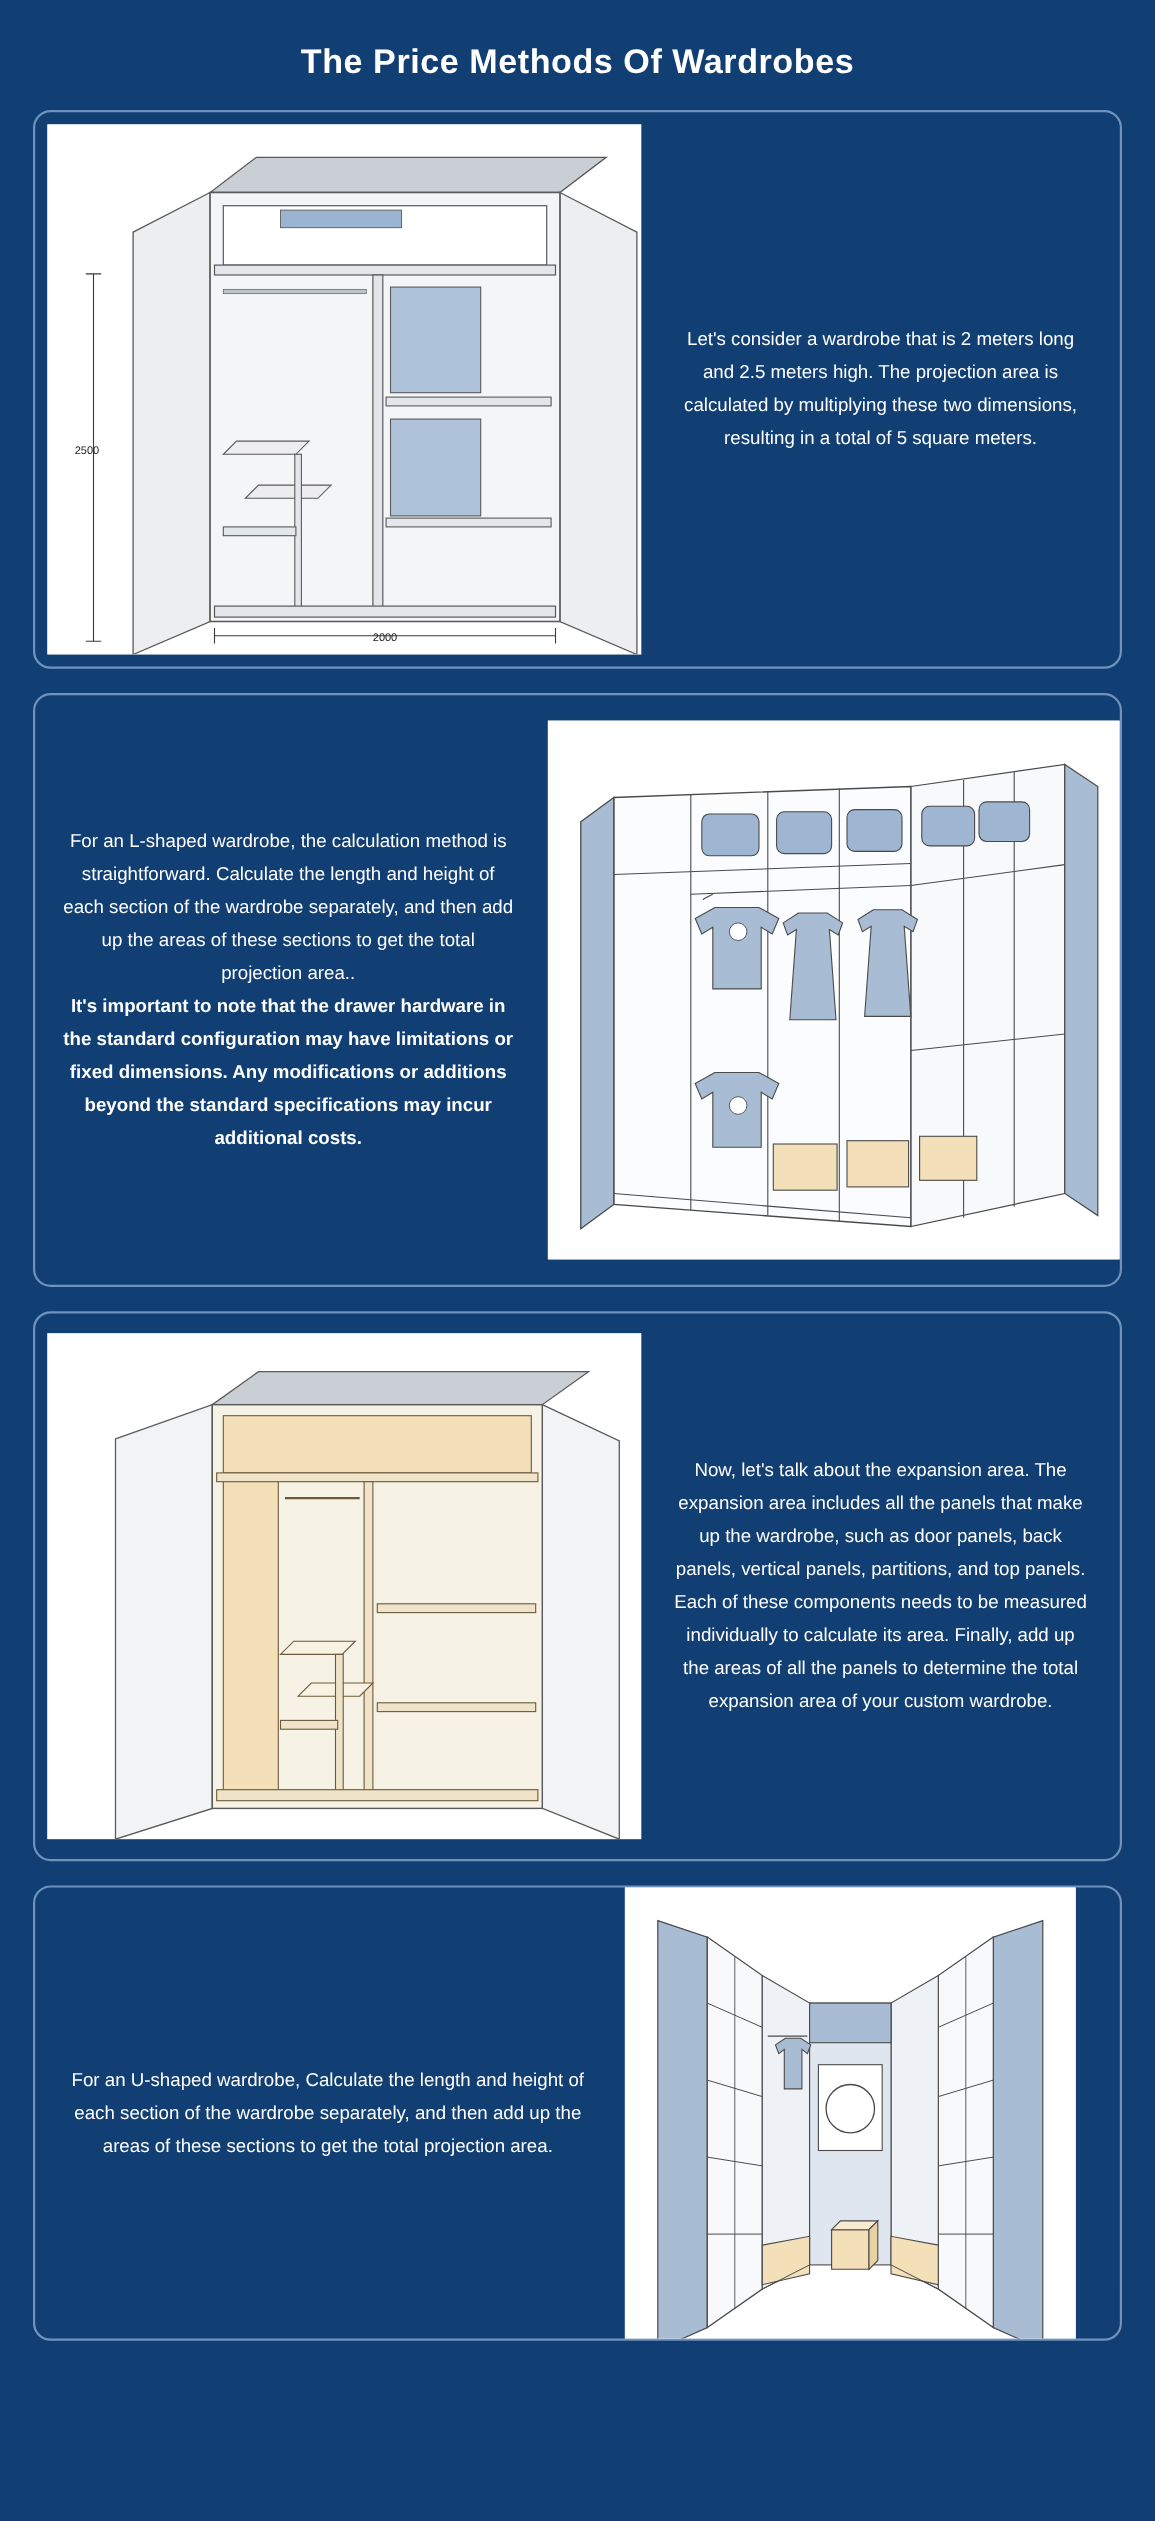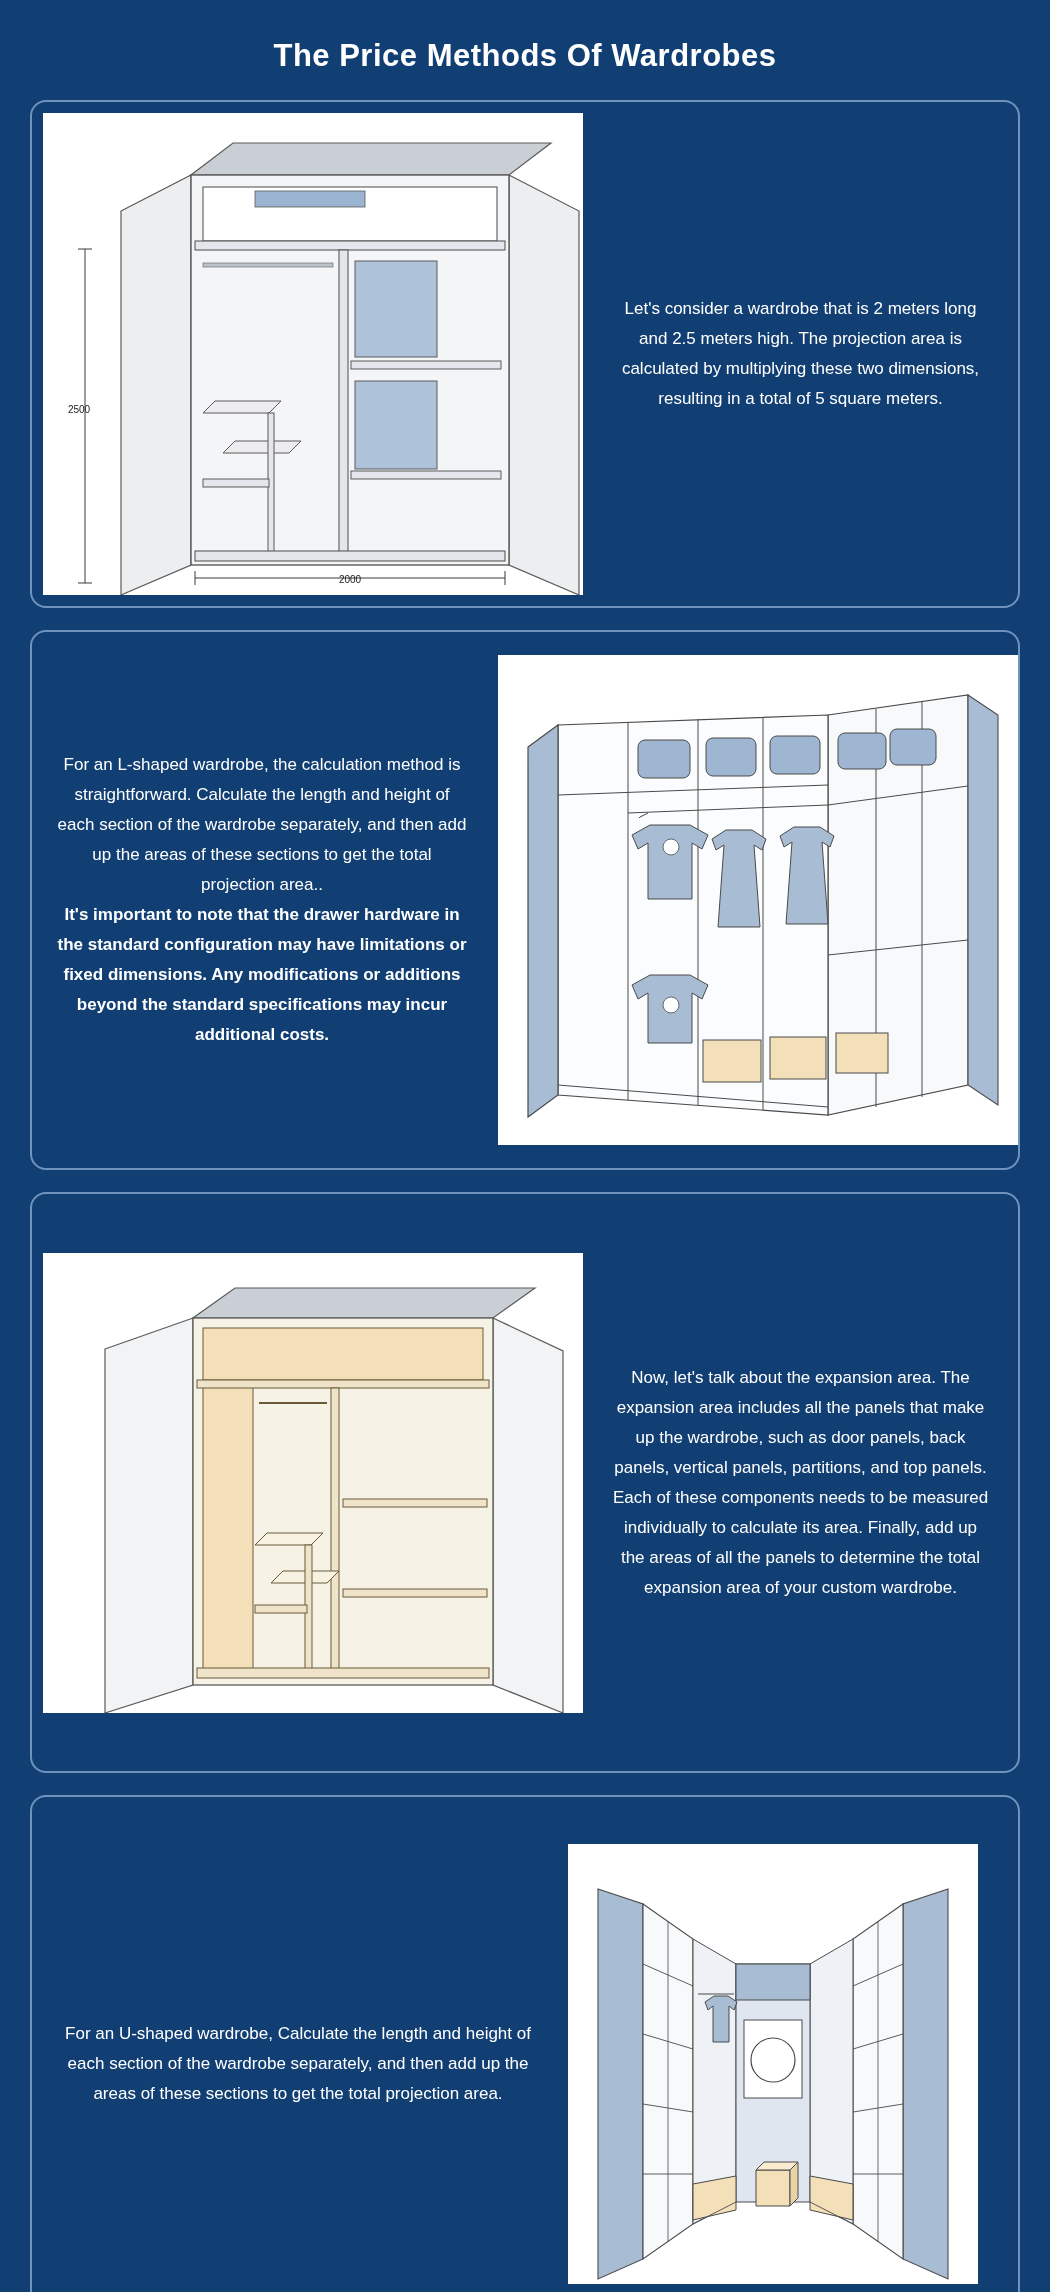--- a/index.html
+++ b/index.html
@@ -34,22 +34,22 @@
     border-radius: 16px;
     margin: 0 0 22px 0;
     box-sizing: border-box;
     position: relative;
     display: flex;
     align-items: center;
     overflow: hidden;
   }
   .panel-1 { height: 508px; }
   .panel-2 { height: 540px; }
-  .panel-3 { height: 581px; justify-content: space-between; }
-  .panel-4 { height: 537px; }
+  .panel-3 { height: 500px; justify-content: space-between; }
+  .panel-4 { height: 414px; }
 
   .img-box {
     background: #ffffff;
     box-sizing: border-box;
     flex: 0 0 auto;
     position: relative;
     overflow: hidden;
   }
   .text-box {
     flex: 1 1 auto;

